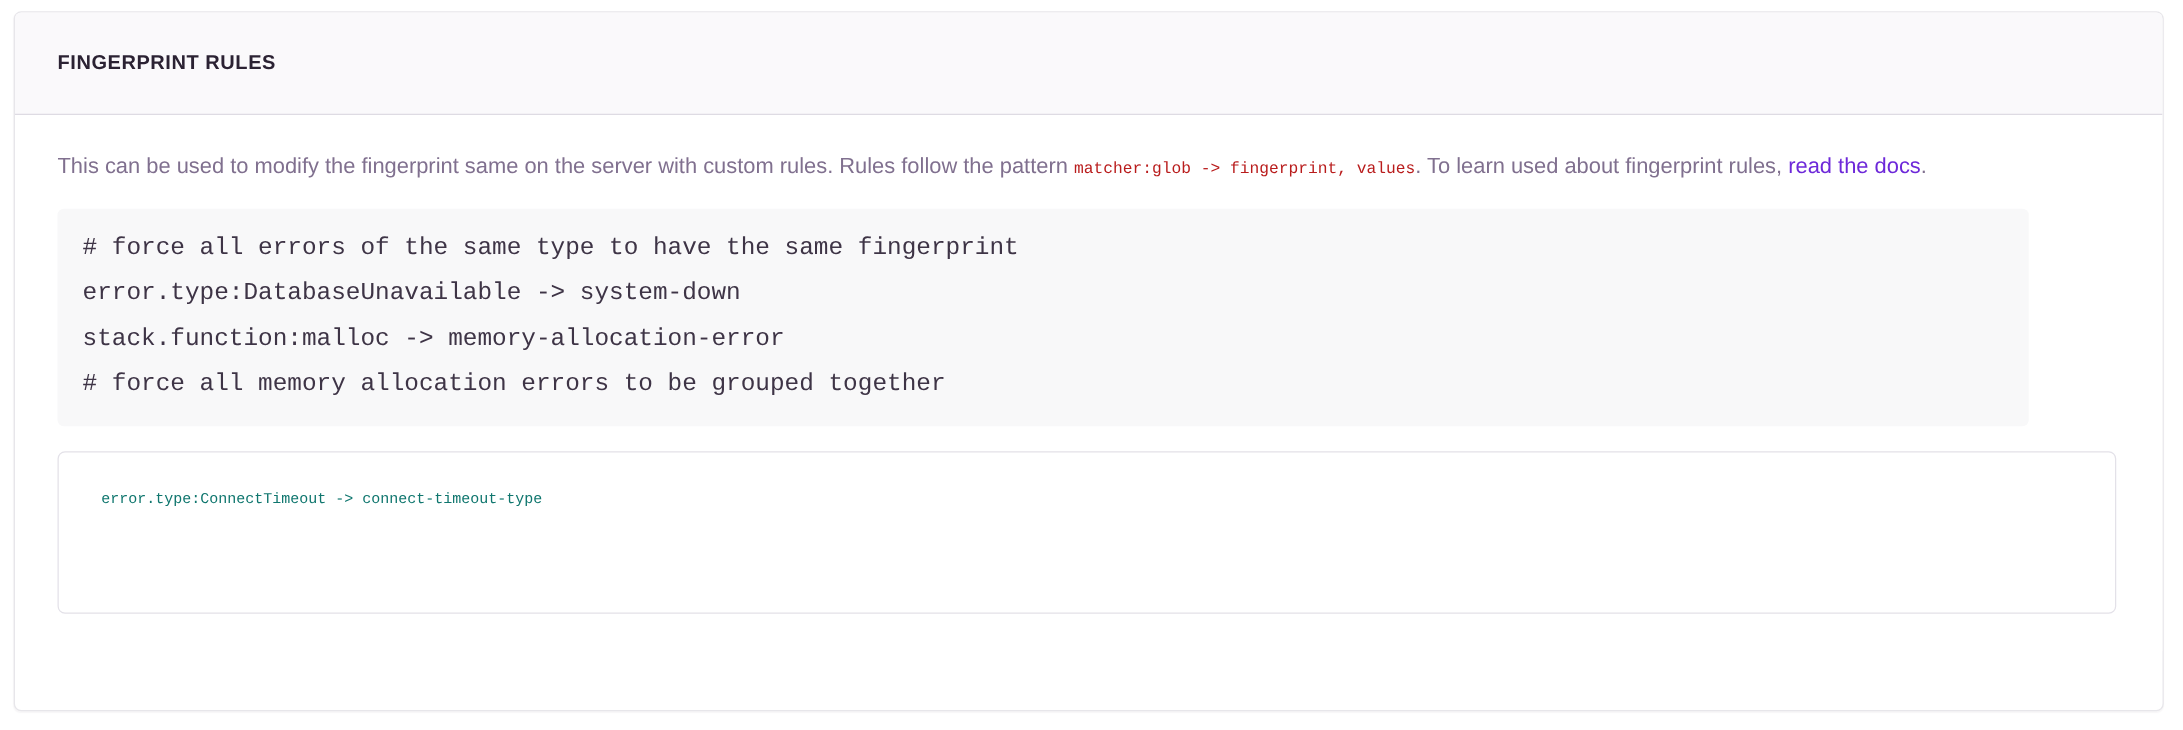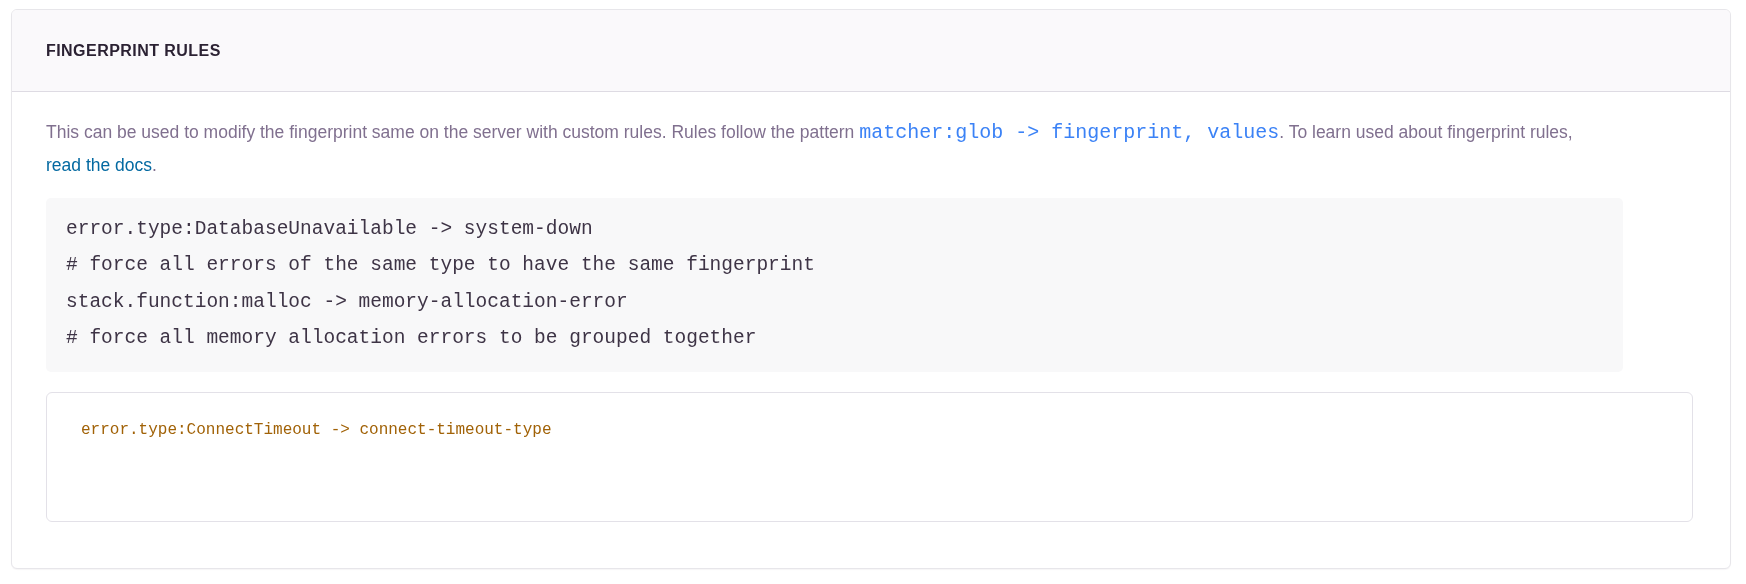--- a/index.html
+++ b/index.html
@@ -49,26 +49,26 @@
   .description {
     font-size: 17.5px;
     line-height: 33px;
     color: #80708f;
     max-width: 1560px;
     margin: 0 0 16px 0;
     font-weight: normal;
   }
   .description code {
     font-family: "Liberation Mono", "DejaVu Sans Mono", monospace;
-    font-size: 20px;
-    color: #3b82f6;
+    font-size: 13px;
+    color: #b91c1c;
     white-space: nowrap;
   }
   .description a {
-    color: #0369a1;
+    color: #6d28d9;
     text-decoration: none;
   }
 
   .code-block {
     background: #f8f8f9;
     border-radius: 5px;
     padding: 13px 20px 15px 20px;
     margin: 6px 0 20px 0;
     width: 1577px;
     max-width: 100%;
@@ -83,23 +83,23 @@
   .rules-input {
     display: block;
     width: 1647px;
     max-width: 100%;
     height: 130px;
     border: 1px solid #e3e1e8;
     border-radius: 6px;
     background: #ffffff;
     padding: 22px 16px 19px 34px;
     font-family: "Liberation Mono", "DejaVu Sans Mono", monospace;
-    font-size: 16px;
+    font-size: 12px;
     line-height: 30px;
-    color: #a16207;
+    color: #0f766e;
     resize: none;
     outline: none;
     overflow: hidden;
   }
   .rules-input::placeholder { color: #b4aec0; }
 </style>
 </head>
 <body>
 
 <div class="page">
@@ -108,19 +108,19 @@
     <header class="panel-header">
       <h2 class="panel-title">FINGERPRINT RULES</h2>
     </header>
 
     <div class="panel-body">
 
       <p class="description">
         <span>This can be used to modify the fingerprint same on the server with custom rules. Rules follow the pattern </span><code>matcher:glob -&gt; fingerprint, values</code><span>. To learn used about fingerprint rules, </span><a href="#">read the docs</a><span>.</span>
       </p>
 
-      <pre class="code-block"><div class="code-line">error.type:DatabaseUnavailable -&gt; system-down</div><div class="code-line"># force all errors of the same type to have the same fingerprint</div><div class="code-line">stack.function:malloc -&gt; memory-allocation-error</div><div class="code-line"># force all memory allocation errors to be grouped together</div></pre>
+      <pre class="code-block"><div class="code-line"># force all errors of the same type to have the same fingerprint</div><div class="code-line">error.type:DatabaseUnavailable -&gt; system-down</div><div class="code-line">stack.function:malloc -&gt; memory-allocation-error</div><div class="code-line"># force all memory allocation errors to be grouped together</div></pre>
 
       <textarea class="rules-input" placeholder="error.type:DatabaseUnavailable -&gt; system-down" style="">error.type:ConnectTimeout -&gt; connect-timeout-type</textarea>
 
     </div>
   </section>
 </div>
 
 </body></html>

